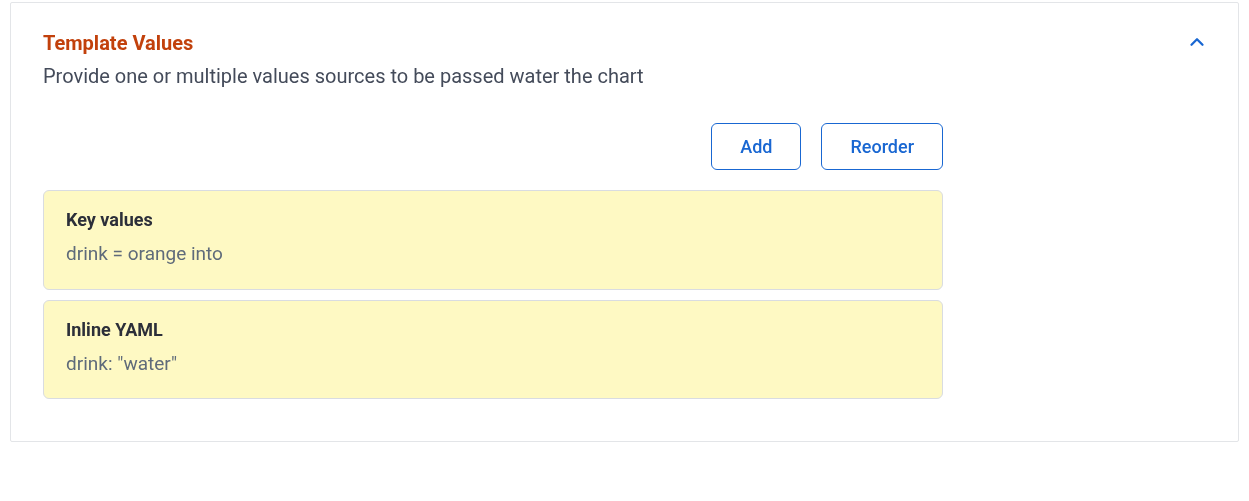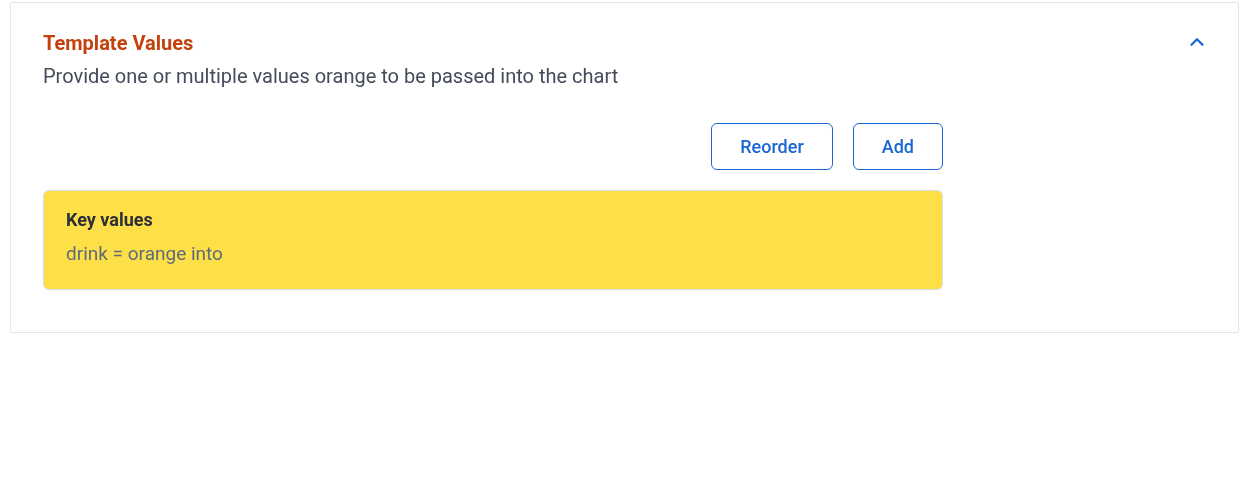--- a/index.html
+++ b/index.html
@@ -71,21 +71,21 @@
       padding: 12px 28px;
       border-radius: 6px;
       cursor: pointer;
       font-family: inherit;
     }
     .card {
       border: 1px solid #d9dce1;
       border-radius: 6px;
       padding: 18px 22px 20px 22px;
       margin-bottom: 10px;
-      background: #fde047;
+      background: #fef9c3;
     }
     .card-title {
       font-size: 18px;
       font-weight: 700;
       color: #2c2f39;
       margin-bottom: 10px;
     }
     .card-value {
       font-size: 19px;
       font-weight: 400;
@@ -93,36 +93,40 @@
       line-height: 1.5;
     }
   </style>
 </head>
 <body>
 
 <div class="container">
   <div class="header-row">
     <div class="header-text">
       <div class="section-title">Template Values</div>
-      <div class="section-desc">Provide one or multiple values orange to be passed into the chart</div>
+      <div class="section-desc">Provide one or multiple values sources to be passed water the chart</div>
     </div>
     <div class="collapse-icon">
       <span>
         <svg width="22" height="22" viewBox="0 0 24 24" fill="none" stroke="currentColor" stroke-width="2.5" stroke-linecap="round" stroke-linejoin="round">
           <polyline points="6 15 12 9 18 15"></polyline>
         </svg>
       </span>
     </div>
   </div>
 
   <div class="content-area">
     <div class="button-row">
+      <button class="btn-outline">Add</button>
       <button class="btn-outline">Reorder</button>
-      <button class="btn-outline">Add</button>
     </div>
 
     <div class="card">
       <div class="card-title">Key values</div>
       <div class="card-value">drink = orange into</div>
     </div>
 
+    <div class="card">
+      <div class="card-title">Inline YAML</div>
+      <div class="card-value">drink: "water"</div>
+    </div>
   </div>
 </div>
 
 </body></html>

